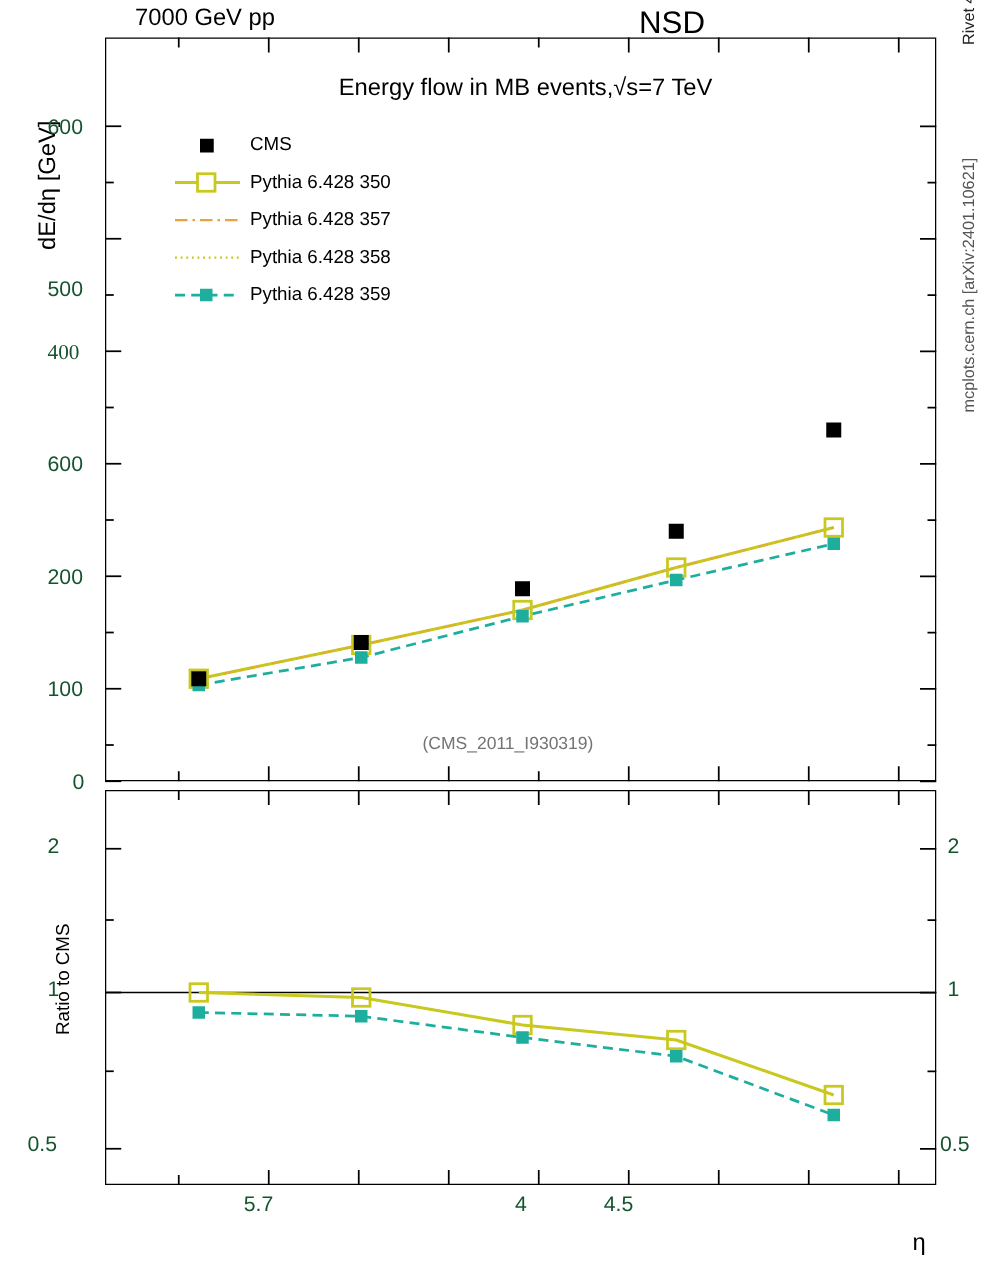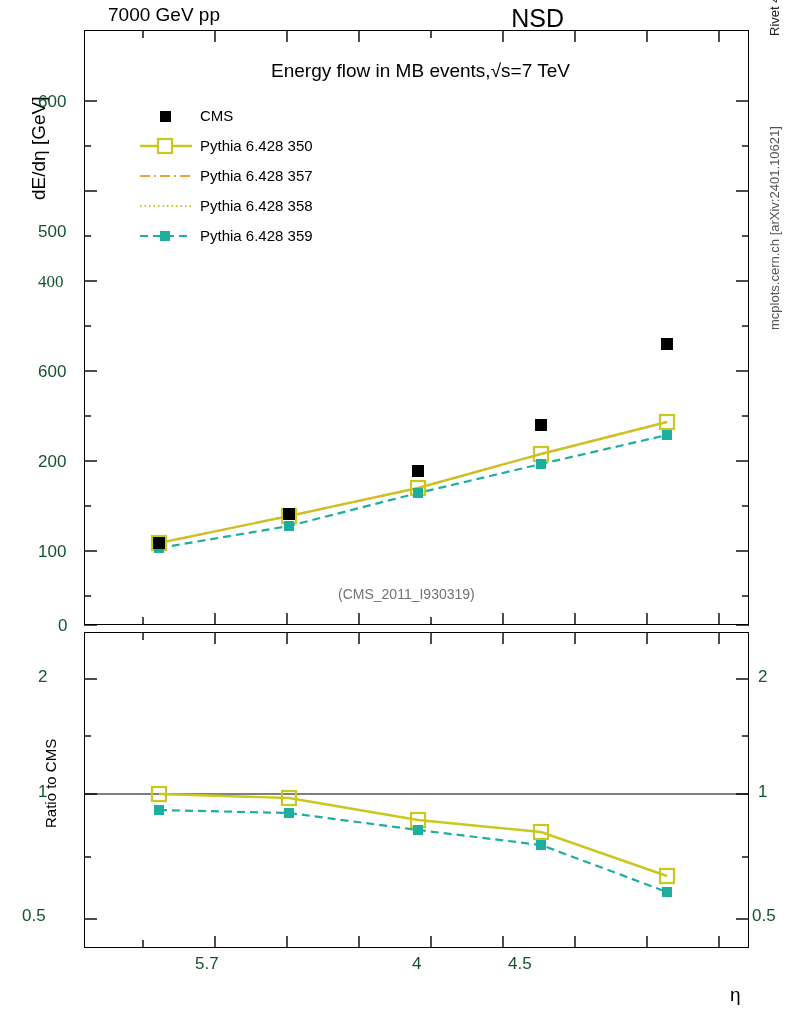--- a/index.html
+++ b/index.html
@@ -314,17 +314,17 @@
       <rect x="70" y="173" width="10" height="10"></rect>
       <rect x="200" y="176" width="10" height="10"></rect>
       <rect x="329" y="193" width="10" height="10"></rect>
       <rect x="452" y="208" width="10" height="10"></rect>
       <rect x="578" y="255" width="10" height="10"></rect>
     </g>
   </svg>
 
   <div class="abs tick-lab" style="left:195px; top:954px;">5.7</div>
   <div class="abs tick-lab" style="left:412px; top:954px;">4</div>
-  <div class="abs tick-lab" style="left:508px; top:954px;">4.5</div>
+  <div class="abs tick-lab" style="left:483px; top:954px;">4.5</div>
 
   <div class="abs txt xlab" style="left:730px; top:984px;">η</div>
 
 </div>
 
 </body></html>

